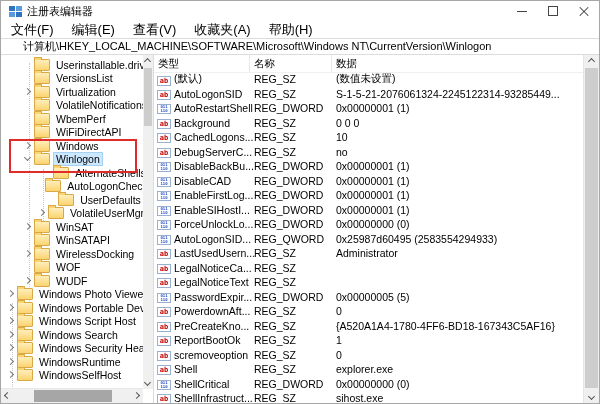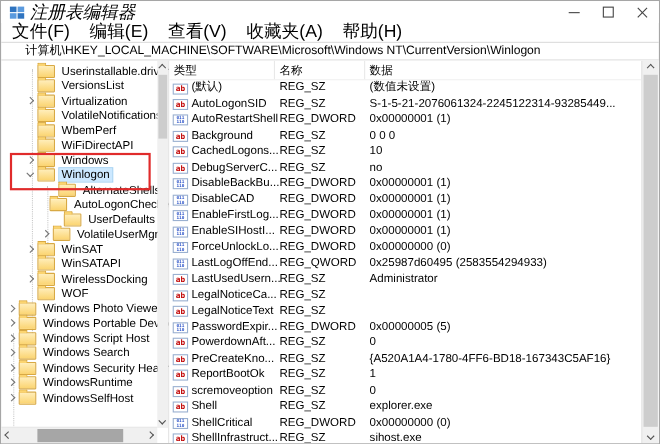--- a/index.html
+++ b/index.html
@@ -6,31 +6,31 @@
   .window{width:600px;height:404px;box-sizing:border-box;border:1px solid #a6a6a6;
     font-family:"Liberation Sans",sans-serif;background:#fff;display:flex;flex-direction:column;
     overflow:hidden;position:relative;color:#000;}
   
   .titlebar{height:20px;flex:none;display:flex;align-items:center;background:#fff;}
   .app-icon{width:13px;height:11px;margin:0 5px 0 8px;display:grid;flex:none;
     grid-template-columns:6px 6px;grid-template-rows:5px 5px;gap:1px;}
   .app-icon i{background:#2f74c0;}
   .app-icon i:nth-child(2){background:#5a9ade;}
   .app-icon i:nth-child(3){background:#5a9ade;}
-  .title{font-size:16px;font-style:italic;}
+  .title{font-size:11px;}
   .controls{margin-left:auto;display:flex;height:100%;}
   .ctrl{width:31px;height:100%;display:flex;align-items:center;justify-content:center;}
   .glyph-min{width:10px;height:1px;background:#444;display:block;}
   .glyph-max{width:8px;height:8px;border:1px solid #444;display:block;}
   .glyph-close{width:10px;height:10px;position:relative;display:block;}
   .glyph-close::before,.glyph-close::after{content:"";position:absolute;left:-1px;top:4.5px;width:12px;height:1px;background:#444;}
   .glyph-close::before{transform:rotate(45deg);}
   .glyph-close::after{transform:rotate(-45deg);}
   
-  .menubar{height:17px;flex:none;display:flex;align-items:center;font-size:16px;padding-left:1px;}
+  .menubar{height:17px;flex:none;display:flex;align-items:center;font-size:13px;padding-left:1px;}
   .menu-item{padding:0 9px;}
   
   .addressbar{height:15px;flex:none;border-top:1px solid #dcdcdc;border-bottom:1px solid #dcdcdc;
     font-size:11px;line-height:14px;padding-left:22px;white-space:nowrap;overflow:hidden;}
   
   .main{flex:1;display:flex;position:relative;overflow:hidden;}
   .tree-panel{width:152px;flex:none;position:relative;border-right:1px solid #dcdcdc;overflow:hidden;}
   .tree-view{position:absolute;left:0;top:0;right:0;bottom:14px;overflow:hidden;padding-top:3px;}
   .tree-item{display:flex;align-items:center;height:13.5px;white-space:nowrap;}
   .tree-item.lvl2{padding-left:5px;}
@@ -202,20 +202,25 @@
           <div class="tree-item lvl3">
     <span class="chevron collapsed"></span>
     <span class="folder"></span>
     <span class="tlabel">WirelessDocking</span>
   </div>
           <div class="tree-item lvl3">
     <span class="chevron none"></span>
     <span class="folder"></span>
     <span class="tlabel">WOF</span>
   </div>
+          <div class="tree-item lvl3">
+    <span class="chevron collapsed"></span>
+    <span class="folder"></span>
+    <span class="tlabel">WUDF</span>
+  </div>
           <div class="tree-item lvl2">
     <span class="chevron collapsed"></span>
     <span class="folder"></span>
     <span class="tlabel">Windows Photo Viewer</span>
   </div>
           <div class="tree-item lvl2">
     <span class="chevron collapsed"></span>
     <span class="folder"></span>
     <span class="tlabel">Windows Portable Devices</span>
   </div>
@@ -355,21 +360,21 @@
 110</span>
       <span class="vname">ForceUnlockLo...</span>
     </span>
     <span class="cell type">REG_DWORD</span>
     <span class="cell data">0x00000000 (0)</span>
   </div>
           <div class="list-row">
     <span class="cell name">
       <span class="vicon binary">011
 110</span>
-      <span class="vname">LastLogOffEnd...</span>
+      <span class="vname">AutoLogonSID...</span>
     </span>
     <span class="cell type">REG_QWORD</span>
     <span class="cell data">0x25987d60495 (2583554294933)</span>
   </div>
           <div class="list-row">
     <span class="cell name">
       <span class="vicon string">ab</span>
       <span class="vname">LastUsedUsern...</span>
     </span>
     <span class="cell type">REG_SZ</span>

